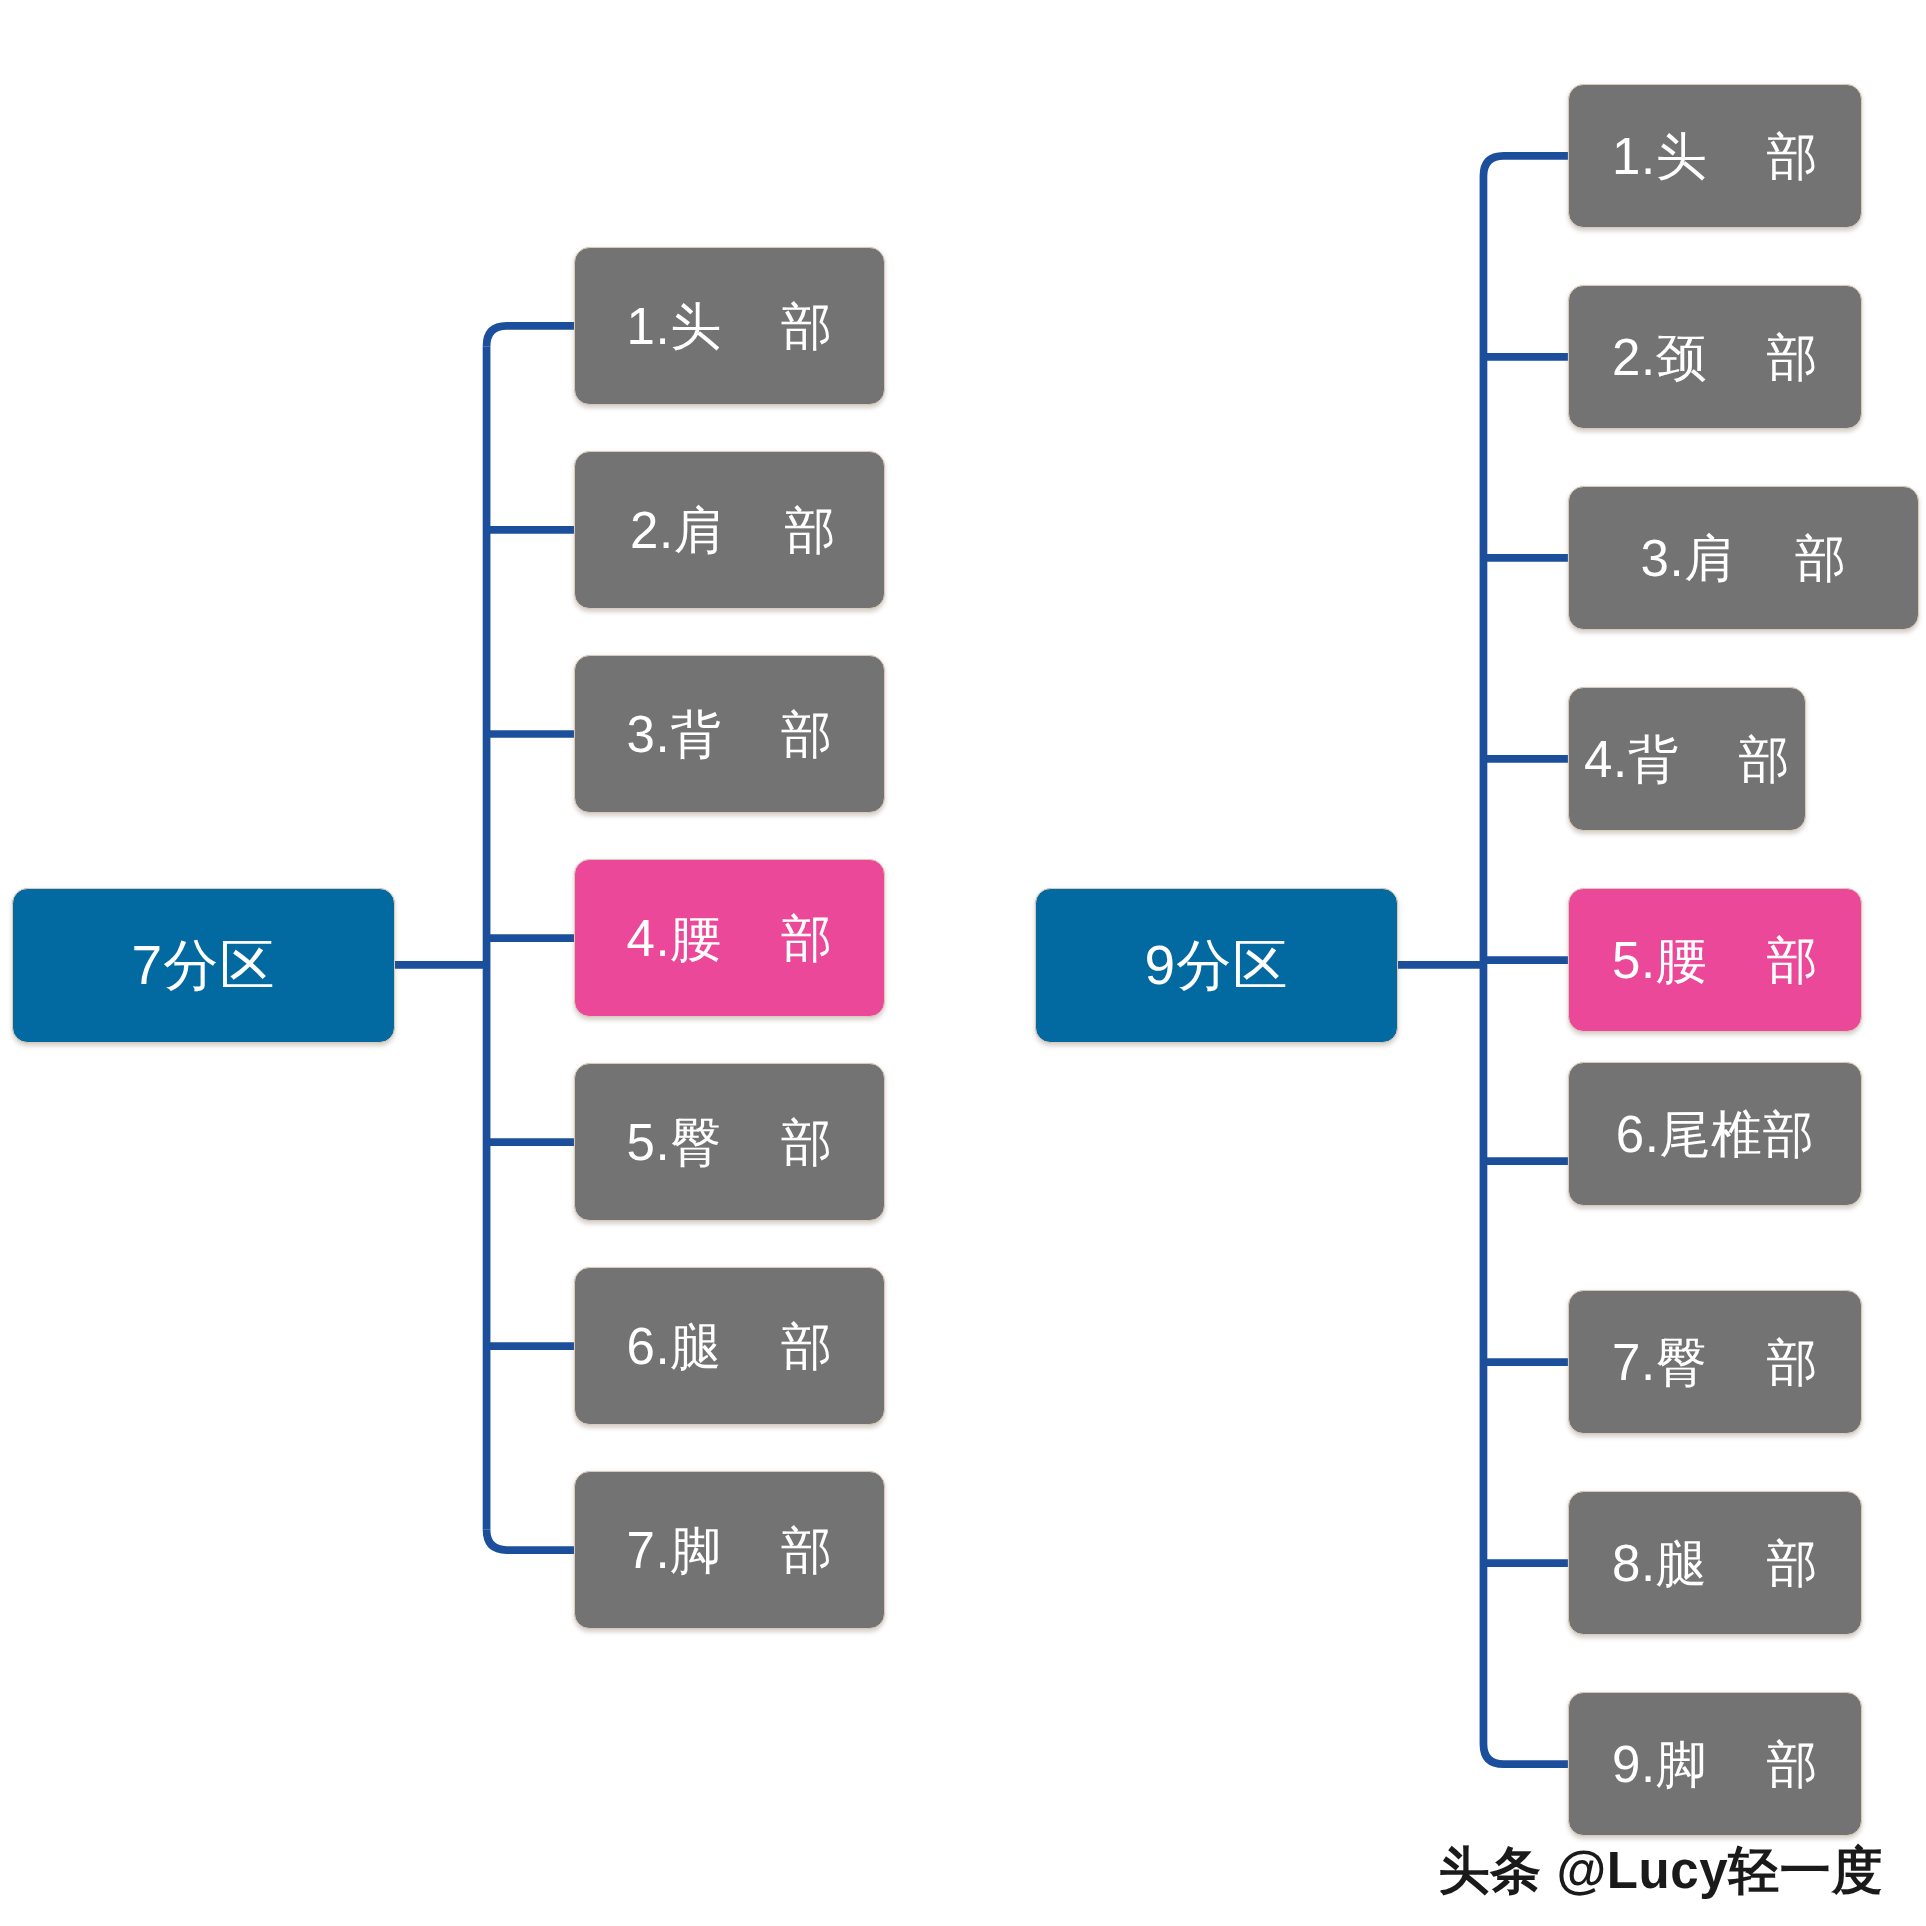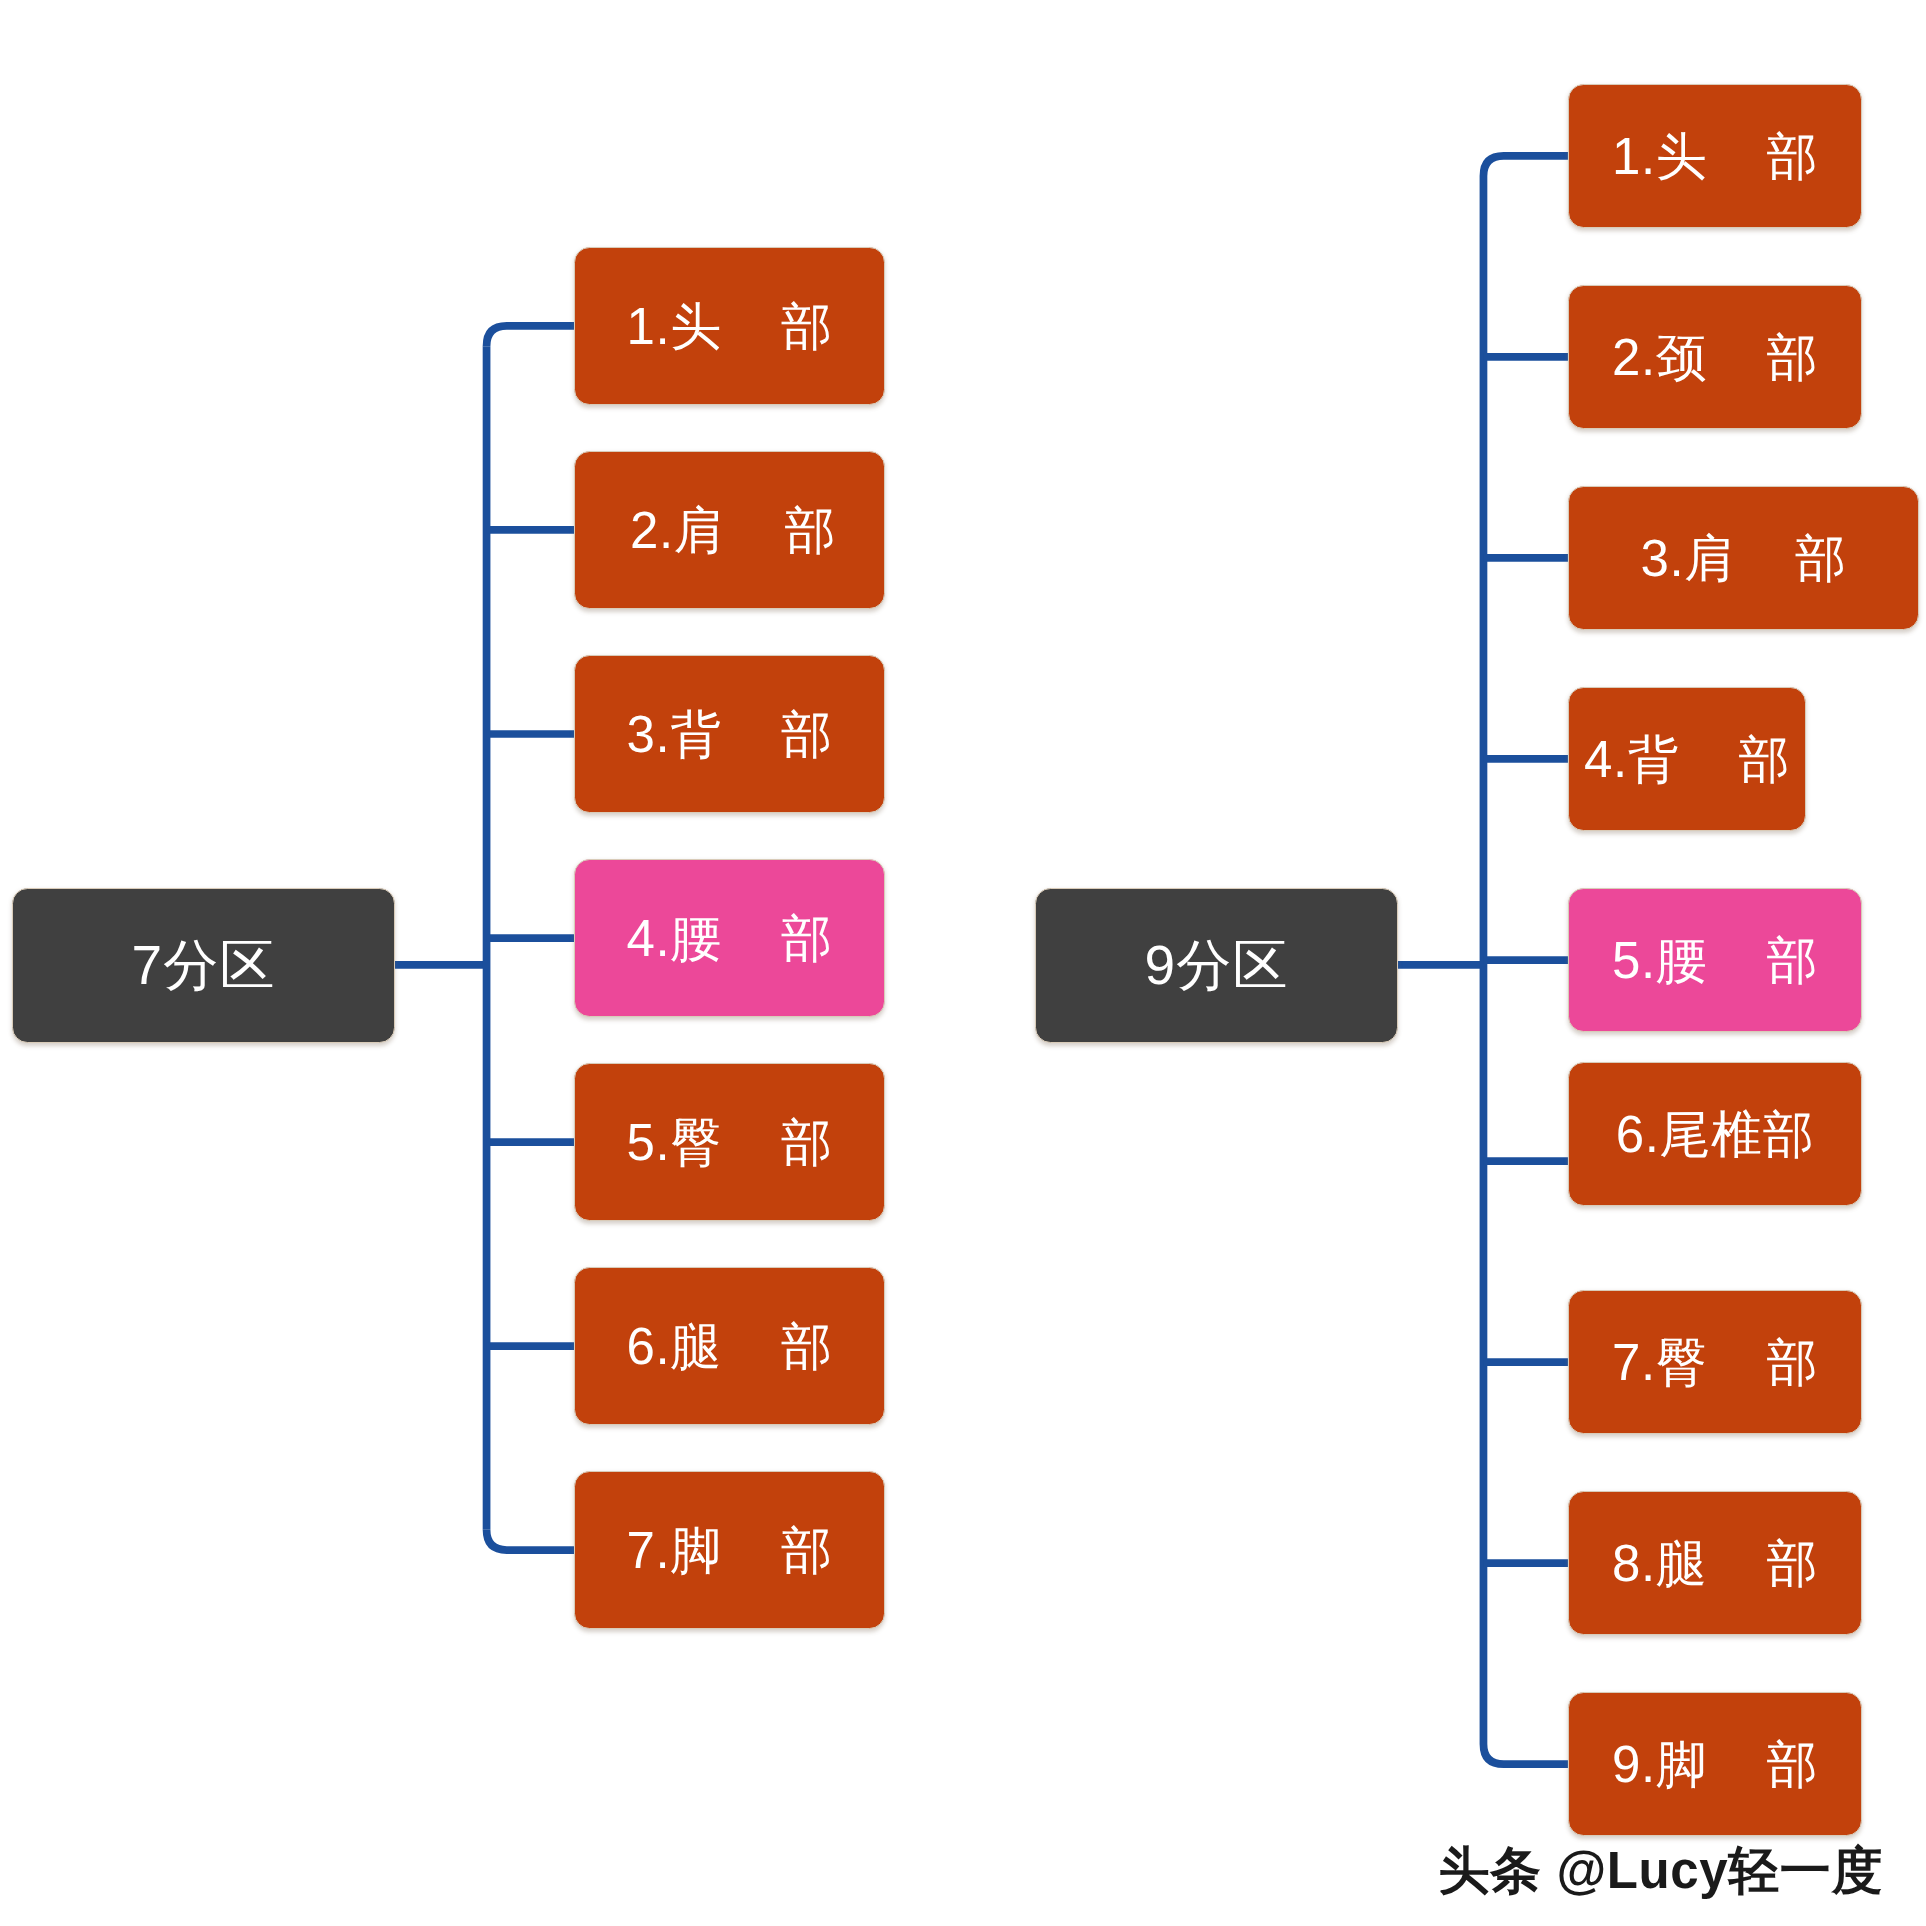--- a/index.html
+++ b/index.html
@@ -42,27 +42,27 @@
     align-items: center;
     justify-content: center;
     color: #ffffff;
     text-align: center;
     line-height: 1;
     white-space: pre;
     box-shadow: 0 2.4px 4.2px rgba(120,100,80,0.30);
   }
 
   .node.root {
-    background: #404040;
+    background: #0369a1;
     font-size: 55px;
     letter-spacing: 1.2px;
   }
 
   .node.leaf {
-    background: #c2410c;
+    background: #737373;
     font-size: 51px;
     letter-spacing: 0.6px;
   }
 
   .node.leaf.highlight {
     background: #ec4899;
   }
 
   .node-label {
     display: block;

